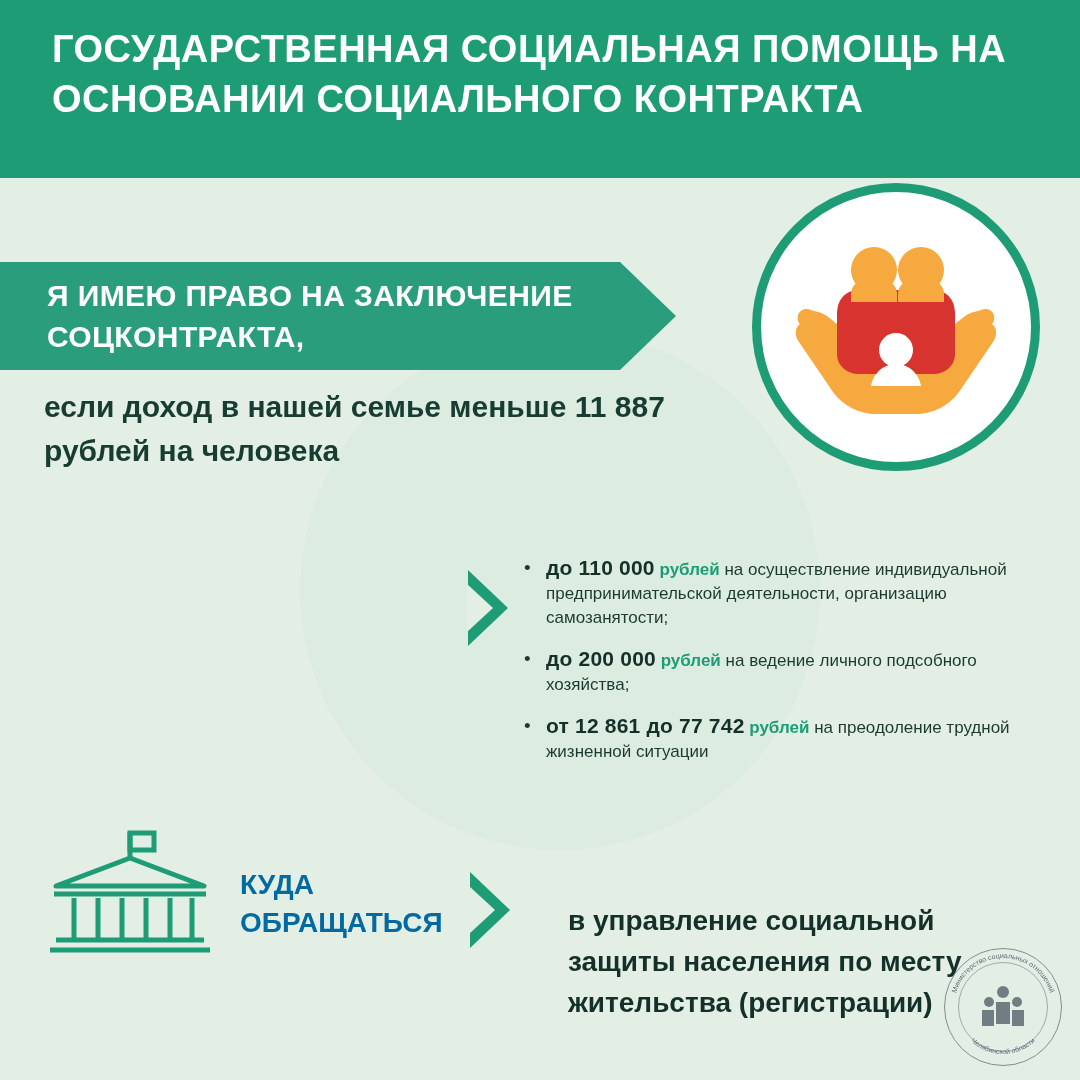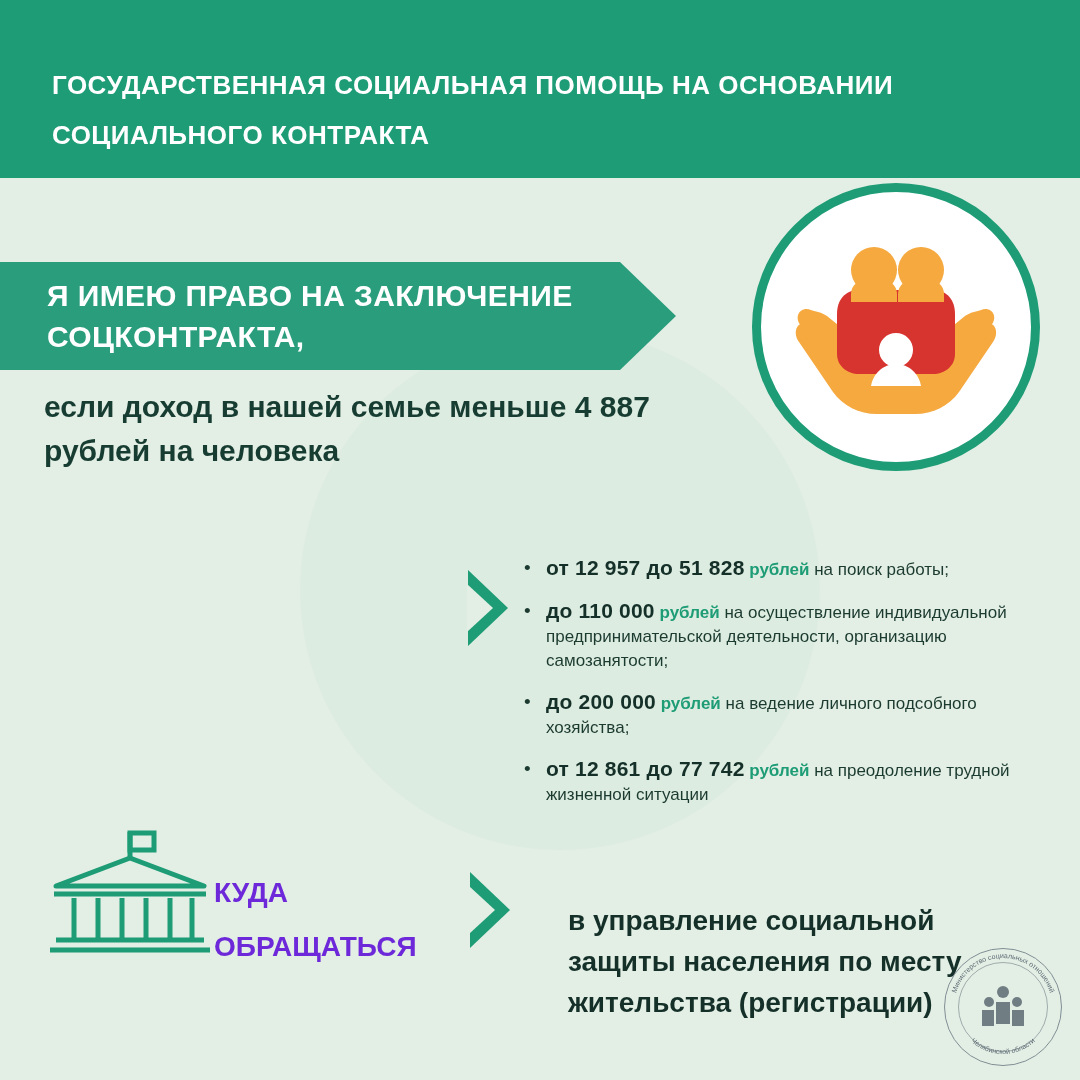--- a/index.html
+++ b/index.html
@@ -20,27 +20,26 @@
   .header {
     position: absolute; left: 0; top: 0;
     width: 1080px; height: 178px;
     background: #1d9c76;
   }
   .header-title {
     position: absolute;
     left: 52px; top: 24px;
     width: 960px;
     color: #ffffff;
-    font-size: 26px;
+    font-size: 38px;
     line-height: 50px;
     font-weight: bold;
     letter-spacing: 0.5px;
     text-transform: uppercase;
     font-family: "Liberation Sans", sans-serif;
-    margin-top: 36px;
   }
 
   
   .ghost-circle {
     position: absolute;
     left: 300px; top: 330px;
     width: 520px; height: 520px;
     border-radius: 50%;
     background: #dbebde;
     opacity: .75;
@@ -157,25 +156,25 @@
   .bullet .rest { color: #1b3a30; font-size: 17px; }
 
   
   .bank-icon {
     position: absolute;
     left: 46px; top: 828px;
     width: 170px; height: 140px;
   }
   .sect3-title {
     position: absolute;
-    left: 214px; top: 866px;
+    left: 240px; top: 866px;
     width: 230px;
-    color: #6d28d9;
+    color: #0369a1;
     font-size: 28px;
-    line-height: 54px;
+    line-height: 38px;
     font-weight: bold;
     text-transform: uppercase;
   }
   .sect3-text {
     position: absolute;
     left: 568px; top: 900px;
     width: 460px;
     color: #143029;
     font-size: 28px;
     line-height: 41px;
@@ -235,32 +234,27 @@
       <circle cx="140" cy="38" r="23" fill="#f5a93f"></circle>
 
       <path d="M70 62 C70 52 80 46 93 46 C106 46 116 52 116 62 L116 70 L70 70 Z" fill="#f5a93f"></path>
       <path d="M117 62 C117 52 127 46 140 46 C153 46 163 52 163 62 L163 70 L117 70 Z" fill="#f5a93f"></path>
     </svg>
   </div>
 
   <div class="banner"></div>
   <div class="banner-arrow"></div>
   <div class="banner-text">Я ИМЕЮ ПРАВО НА ЗАКЛЮЧЕНИЕ СОЦКОНТРАКТА,</div>
-  <div class="subline">если доход в нашей семье меньше 4 887 рублей на человека</div>
+  <div class="subline">если доход в нашей семье меньше 11 887 рублей на человека</div>
 
   <div class="chev" id="chev-payments">
     <div class="chev inner"></div>
   </div>
 
   <div class="bullets">
-    <div class="bullet">
-      <span class="amount">от 12 957 до  51 828</span>
-      <span class="rub">рублей</span>
-      <span class="rest">на поиск работы;</span>
-    </div>
     <div class="bullet">
       <span class="amount">до 110 000</span>
       <span class="rub">рублей</span>
       <span class="rest">на осуществление индивидуальной предпринимательской деятельности, организацию самозанятости;</span>
     </div>
     <div class="bullet">
       <span class="amount">до 200 000</span>
       <span class="rub">рублей</span>
       <span class="rest">на ведение личного подсобного хозяйства;</span>
     </div>

